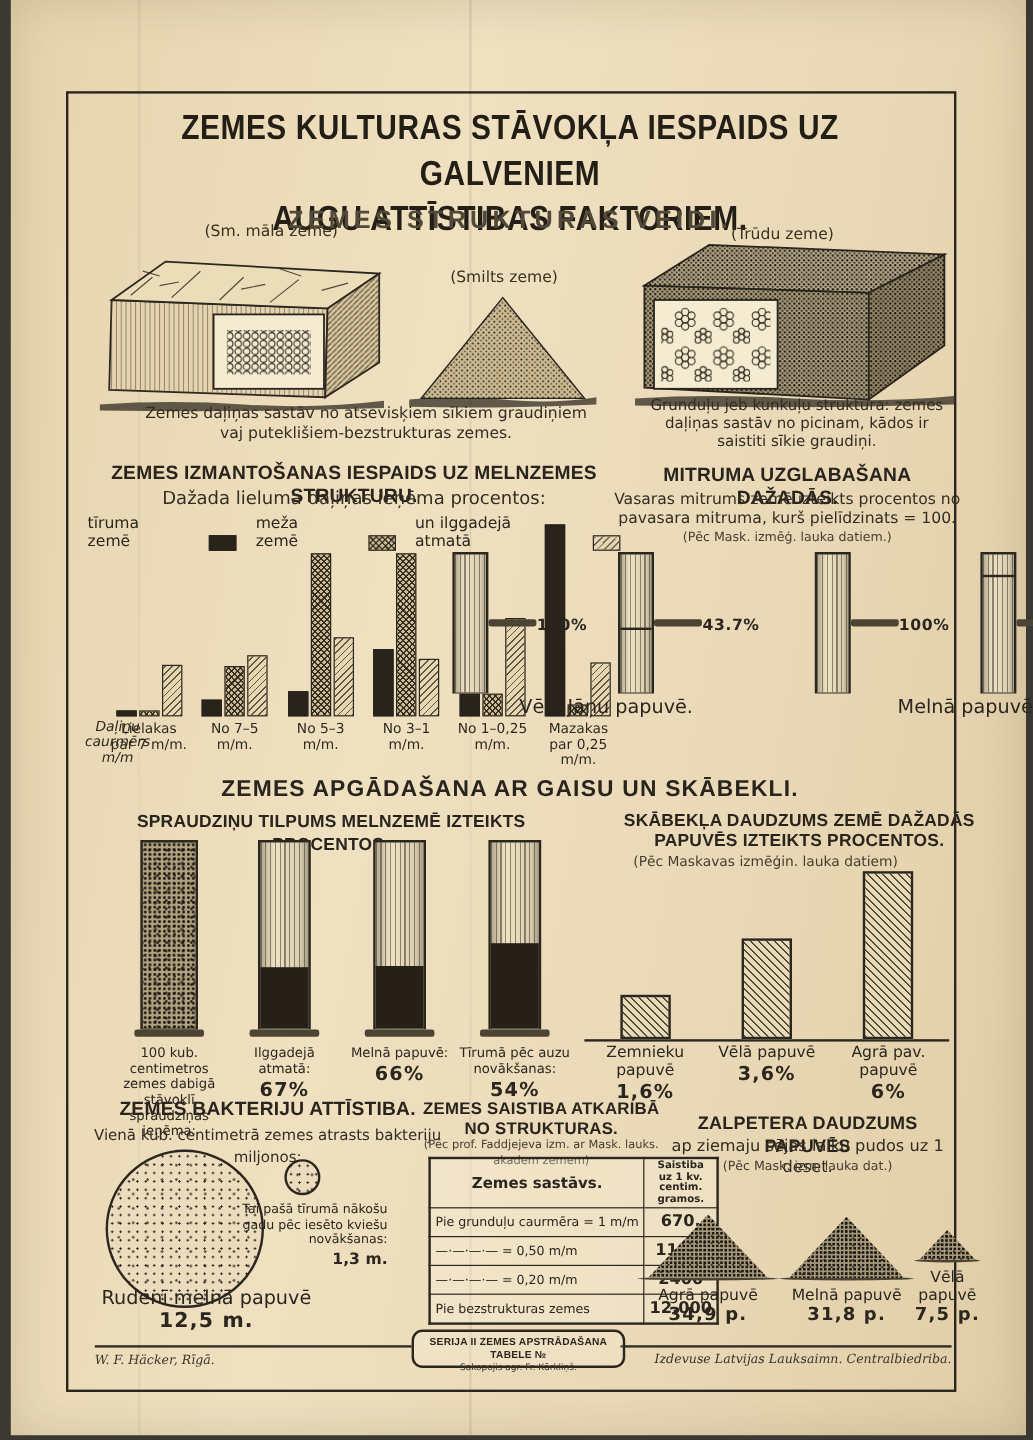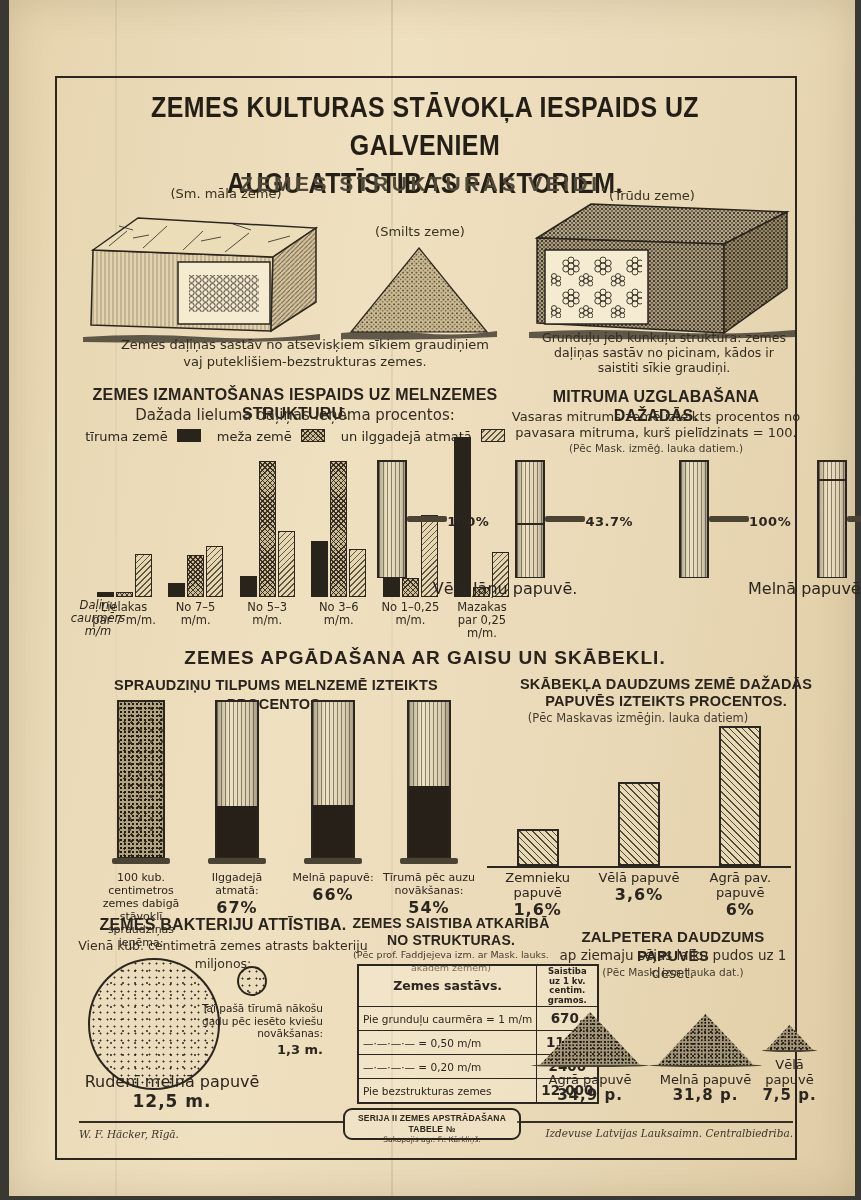--- a/index.html
+++ b/index.html
@@ -55,21 +55,21 @@
       background-size:4px 4px,7px 7px,11px 11px;
       background-position:0 0,2px 3px,5px 1px;
       background-color:#b1a280;}
   
   #ps-bars{display:flex;justify-content:space-between;align-items:flex-end;}
   .ps-group{display:flex;align-items:flex-end;gap:2px;width:66px;justify-content:center;}
   .ps-group .bar{width:17px;}
   #ps-labels{display:flex;justify-content:space-between;}
   .ps-label{width:66px;text-align:center;font:400 11.5px/13px "DejaVu Sans",sans-serif;color:#2f2a21;}
   .legend{display:flex;justify-content:center;gap:16px;align-items:center;}
-  .legend .item{display:flex;align-items:flex-start;gap:9px;font:400 13px/15px "DejaVu Sans",sans-serif;}
+  .legend .item{display:flex;align-items:flex-end;gap:21px;font:400 13px/15px "DejaVu Sans",sans-serif;}
   .legend .sw{width:24px;height:13px;display:inline-block;}
   
   #moist-chart{display:flex;gap:46px;justify-content:center;}
   .m-group{display:flex;flex-direction:column;align-items:center;}
   .m-cols{display:flex;gap:26px;}
   .m-col{display:flex;flex-direction:row;align-items:center;}
   .m-val{font:600 13px/15px "DejaVu Sans",sans-serif;margin-top:4px;letter-spacing:.5px;}
   .m-glabel{font:400 16px/18px "DejaVu Sans",sans-serif;margin-top:2px;}
   
   #pore-items{display:flex;justify-content:space-between;}
@@ -250,21 +250,21 @@
       <div class="ps-group">
         <div class="bar solid" style="height: 160px;"></div>
         <div class="bar crosshatch" style="height: 10px;"></div>
         <div class="bar hatch" style="height: 45px;"></div>
       </div>
     </div>
   <div id="ps-labels" class="abs" style="left:82px;top:601px;width:424px;">
       <div class="ps-label">Lielakas par 7 m/m.</div>
       <div class="ps-label">No 7–5 m/m.</div>
       <div class="ps-label">No 5–3 m/m.</div>
-      <div class="ps-label">No 3–6 m/m.</div>
+      <div class="ps-label">No 3–1 m/m.</div>
       <div class="ps-label">No 1–0,25 m/m.</div>
       <div class="ps-label">Mazakas par 0,25 m/m.</div>
     </div>
   <div class="abs ital" style="left:58px;top:599px;width:62px;font-size:11.5px;line-height:13px;text-align:center;">Daļiņu caurmērs m/m</div>
 
   <div class="abs sec-hd" style="left:506px;top:387px;width:282px;">MITRUMA UZGLABAŠANA DAŽADĀS.</div>
   <div class="abs sub" style="left:500px;top:409px;width:294px;font-size:13px;line-height:16px;">Vasaras mitrums zemē izteikts procentos no pavasara mitruma, kurš pielīdzinats = 100.</div>
   <div class="abs src" style="left:500px;top:442px;width:294px;">(Pēc Mask. izmēģ. lauka datiem.)</div>
   <div id="moist-chart" class="abs" style="left:500px;top:460px;width:294px;">
       <div class="m-group">

